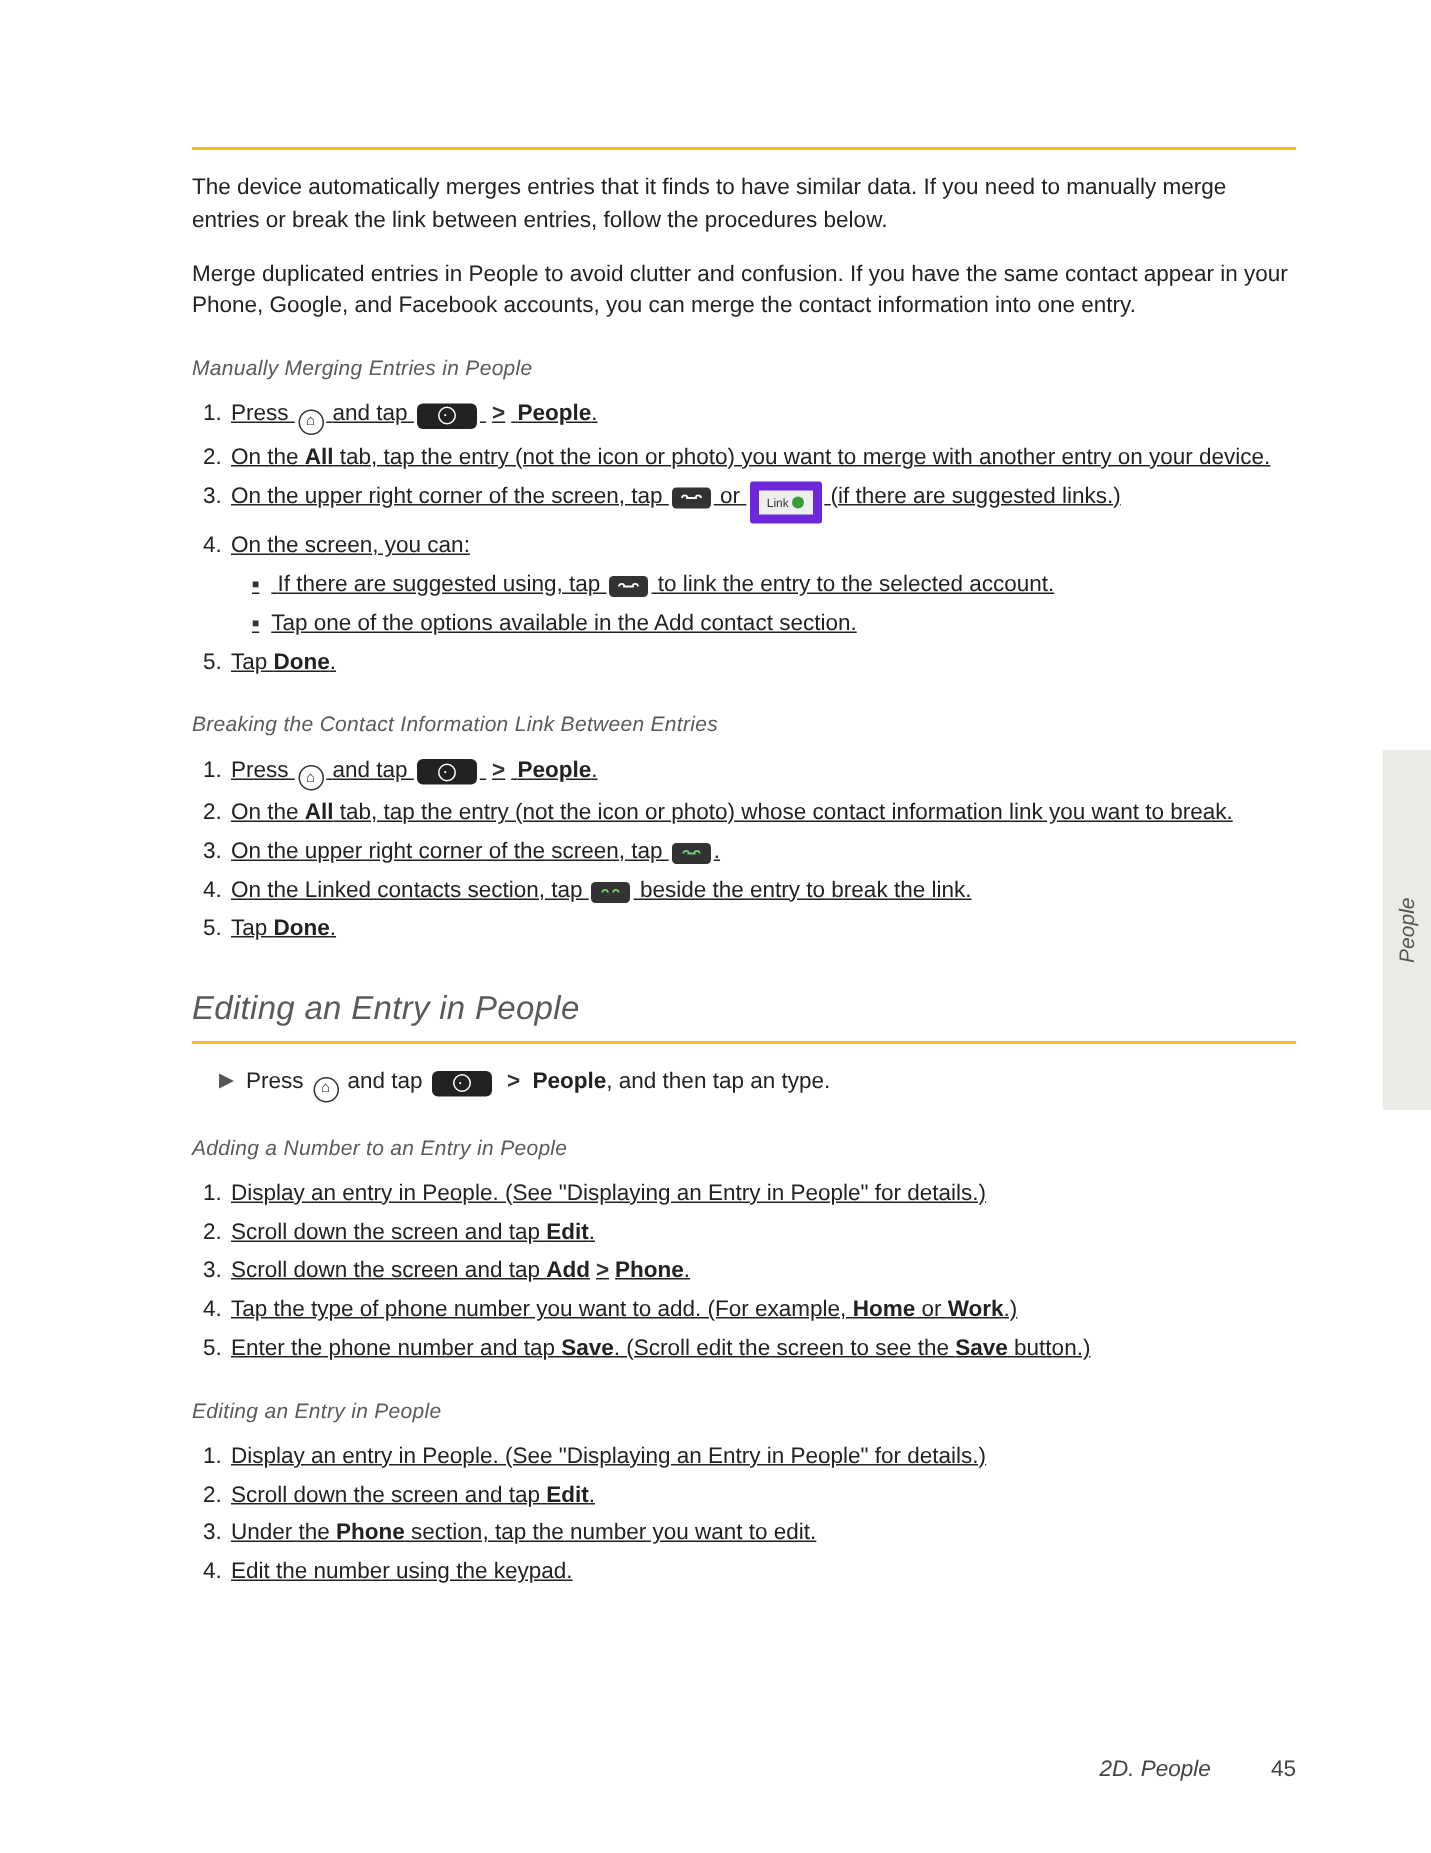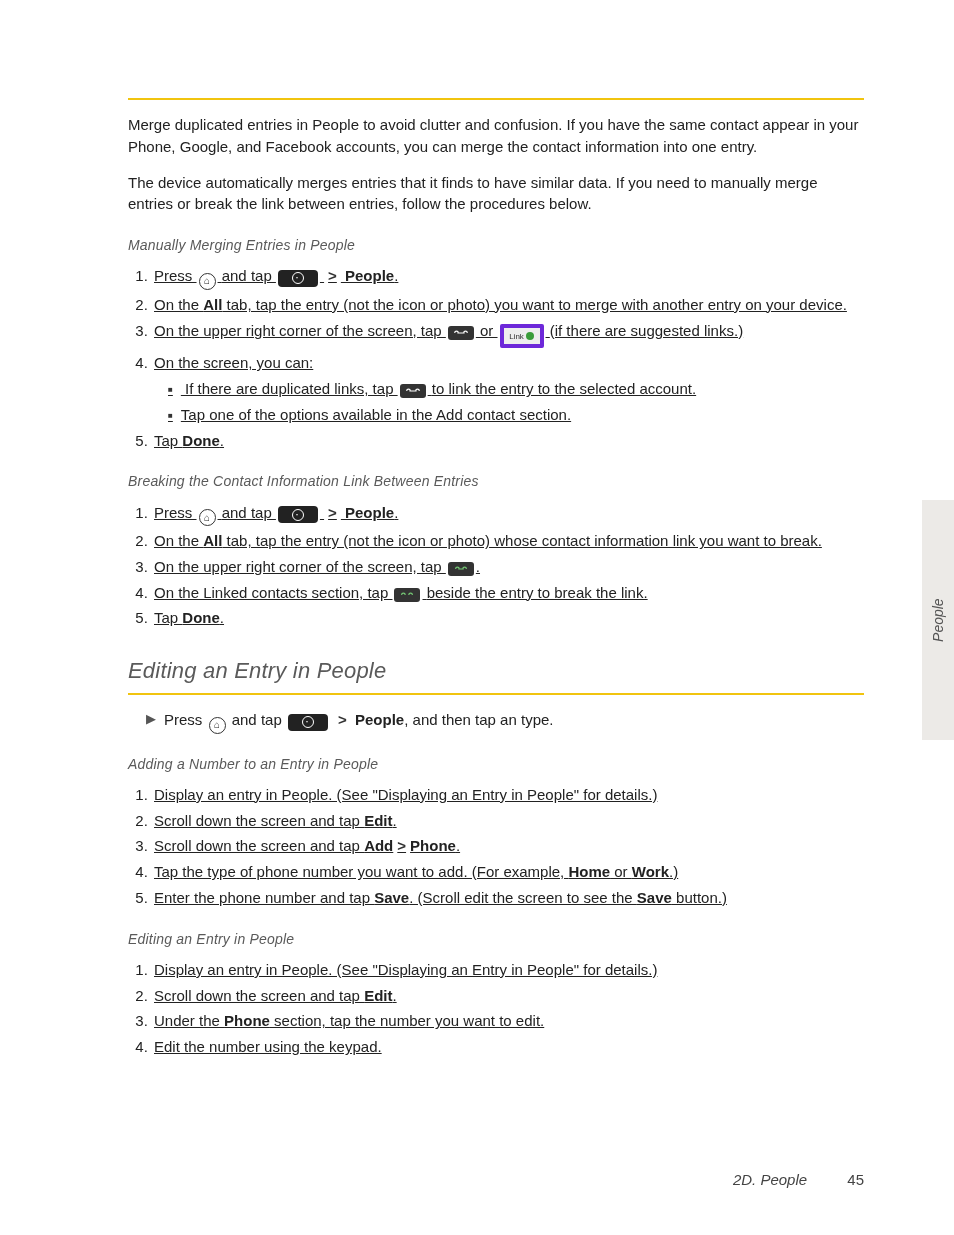--- a/index.html
+++ b/index.html
@@ -134,21 +134,21 @@
     display: inline-flex;
     align-items: center;
     justify-content: center;
     vertical-align: -2px;
   }
   .link-pill svg { width: 18px; height: 10px; }
   .linkbtn {
     width: 36px;
     height: 16px;
     background: #eee;
-    border: 4px solid #6d28d9;
+    border: 6px solid #6d28d9;
     border-radius: 2px;
     display: inline-flex;
     align-items: center;
     justify-content: center;
     font-size: 8px;
     color: #333;
     vertical-align: -3px;
     gap: 2px;
   }
   .linkbtn .dot {
@@ -201,22 +201,22 @@
     margin-left: 36px;
   }
 </style>
 </head>
 <body>
 
 <div class="page">
 
   <div class="rule"></div>
 
+  <p class="body">The device automatically merges entries that it finds to have similar data. If you need to manually merge entries or break the link between entries, follow the procedures below.</p>
   <p class="body">Merge duplicated entries in People to avoid clutter and confusion. If you have the same contact appear in your Phone, Google, and Facebook accounts, you can merge the contact information into one entry.</p>
-  <p class="body">The device automatically merges entries that it finds to have similar data. If you need to manually merge entries or break the link between entries, follow the procedures below.</p>
 
   <h3 class="sub">Manually Merging Entries in People</h3>
   <ol class="steps">
     <li>
       <span>Press </span>
       <span class="inline-icon home-circle">⌂</span>
       <span> and tap </span>
       <span class="inline-icon apps-pill">
           <span></span>
         </span>
@@ -234,21 +234,21 @@
           </svg>
       </span>
       <span> or </span>
       <span class="inline-icon linkbtn">Link<span class="dot"></span></span>
       <span> (if there are suggested links.)</span>
     </li>
     <li>
       <span>On the screen, you can:</span>
       <ul class="sub">
         <li>
-          <span>If there are duplicated links, tap </span>
+          <span>If there are suggested using, tap </span>
           <span class="inline-icon link-pill">
             <svg viewBox="0 0 20 10">
                 <path d="M3 5 A2 2 0 0 1 7 5 M13 5 A2 2 0 0 1 17 5 M6 5 L14 5" stroke="#fff" stroke-width="1.3" fill="none"></path>
               </svg>
           </span>
           <span> to link the entry to the selected account.</span>
         </li>
         <li>Tap one of the options available in the Add contact section.</li>
       </ul>
     </li>

